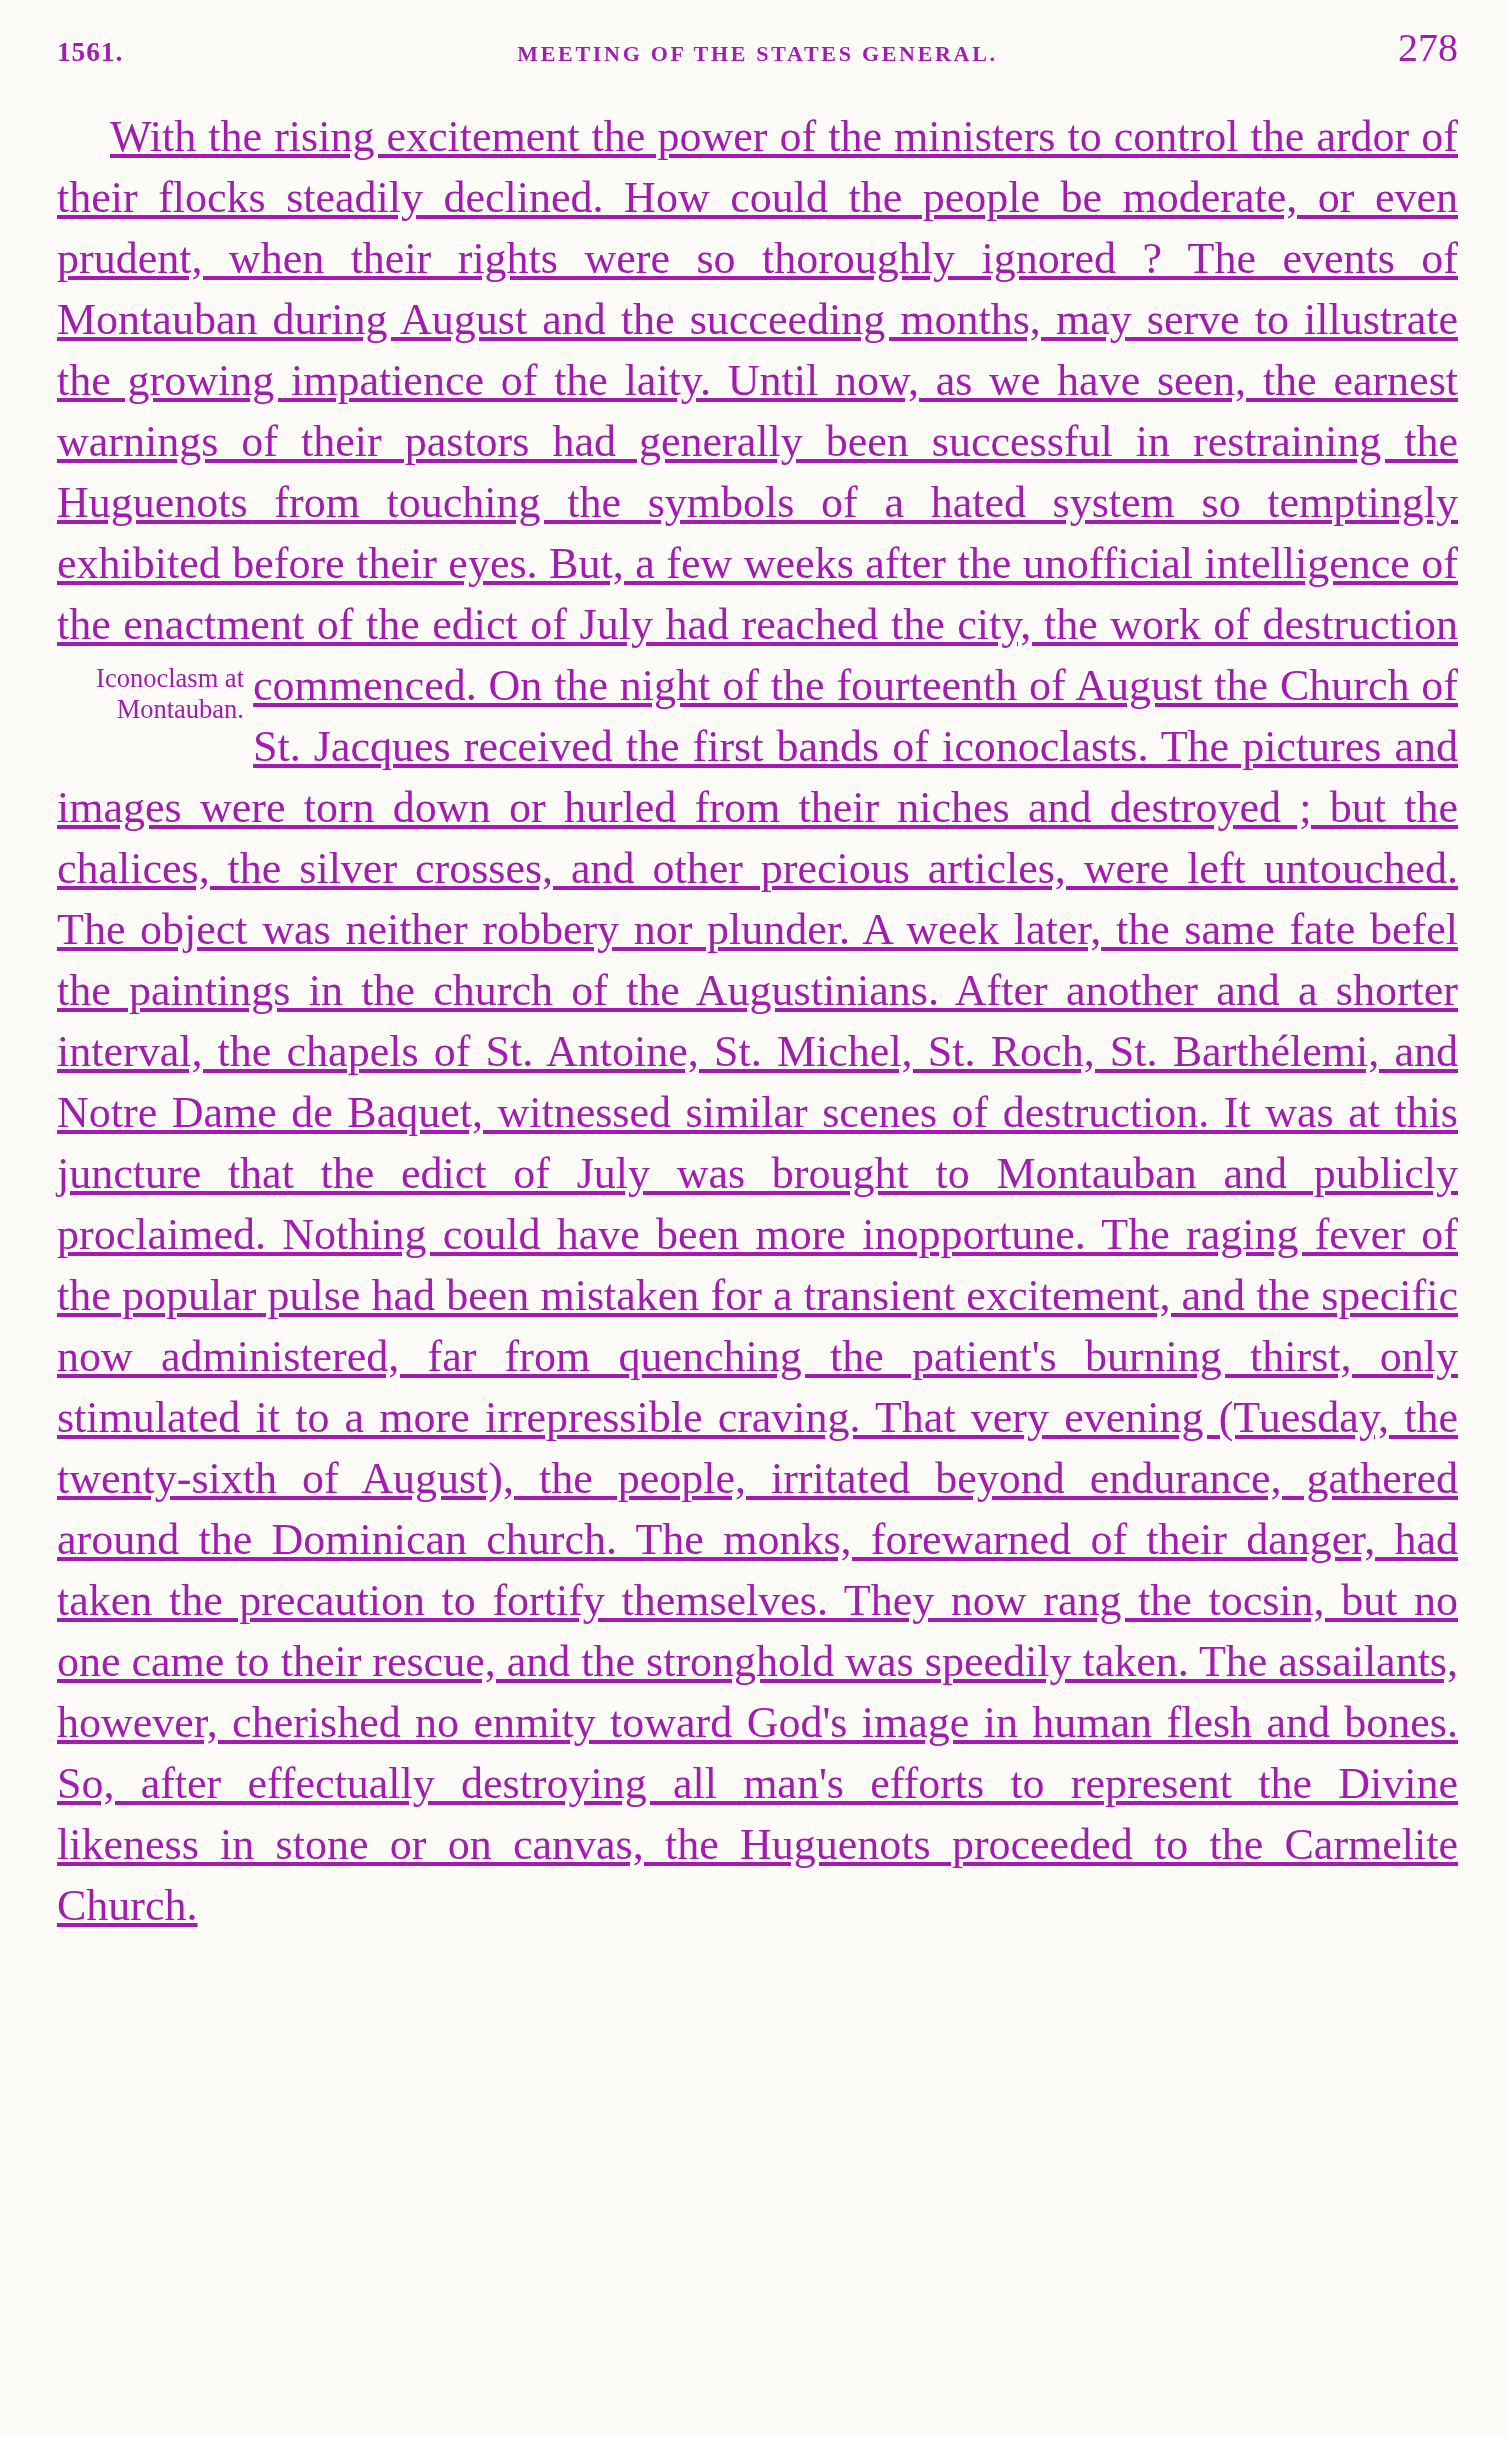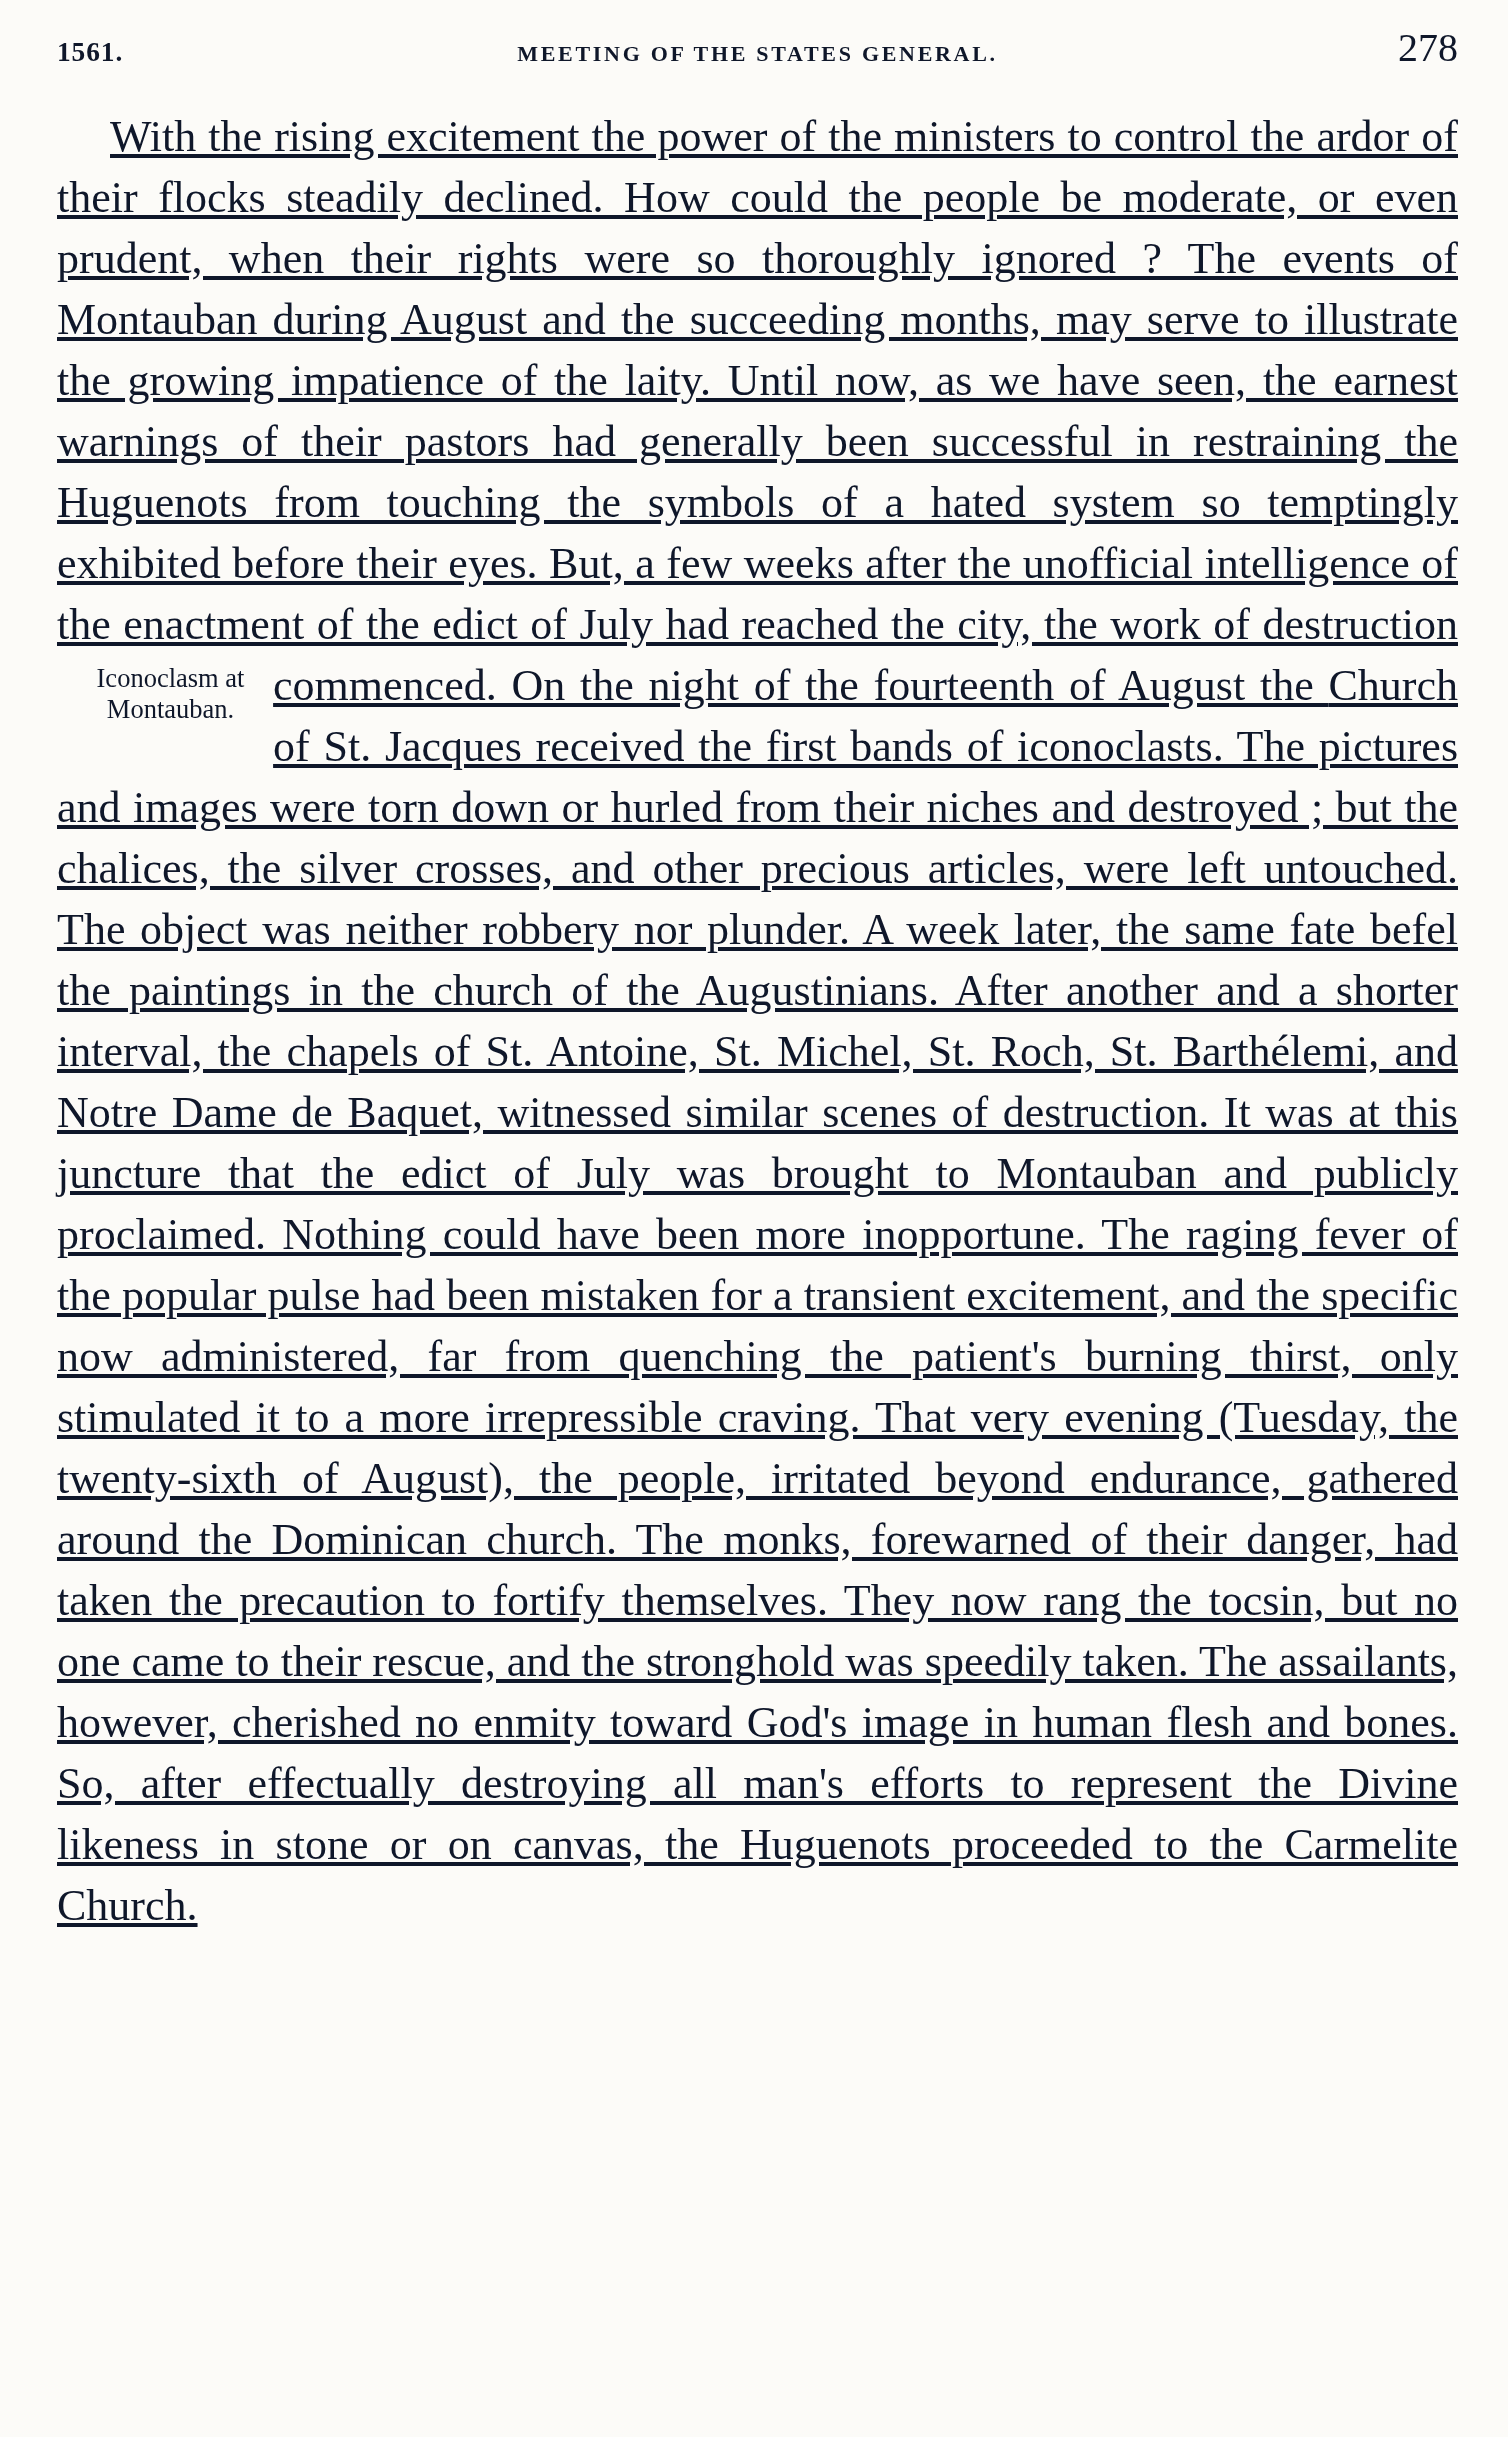--- a/index.html
+++ b/index.html
@@ -7,21 +7,21 @@
     padding: 0;
     background: #e9e7e2;
   }
   .page {
     position: relative;
     width: 1509px;
     height: 2438px;
     margin: 0 auto;
     box-sizing: border-box;
     background: #fcfbf8;
-    color: #0f172a;
+    color: #a21caf;
     font-family: "Liberation Serif", "DejaVu Serif", serif;
     padding: 24px 51px 0 57px;
     overflow: hidden;
   }
   .running-head {
     display: grid;
     grid-template-columns: 1fr auto 1fr;
     align-items: baseline;
     margin-bottom: 35px;
   }
@@ -56,23 +56,22 @@
     text-indent: 53px;
     text-decoration: underline;
   }
   .margin-note {
     float: left;
     width: 187px;
     margin-right: 9.1px;
     padding-top: 8.2px;
     font-size: 26.5px;
     line-height: 31px;
-    text-align: center;
+    text-align: right;
     text-indent: 0;
-    margin-left: 20px;
   }
 </style>
 </head>
 <body>
 
 <div class="page">
 
   <div class="running-head">
     <span class="year">1561.</span>
     <span class="title">MEETING OF THE STATES GENERAL.</span>

